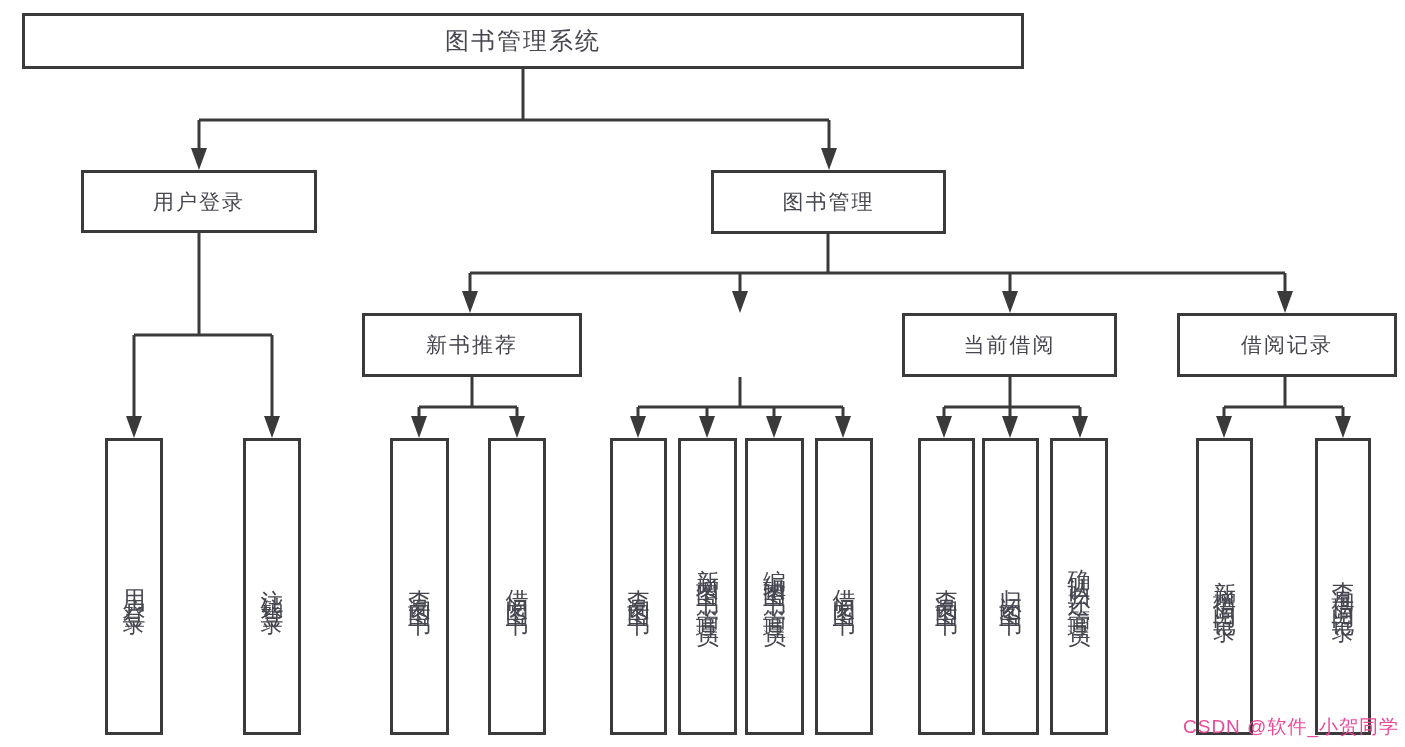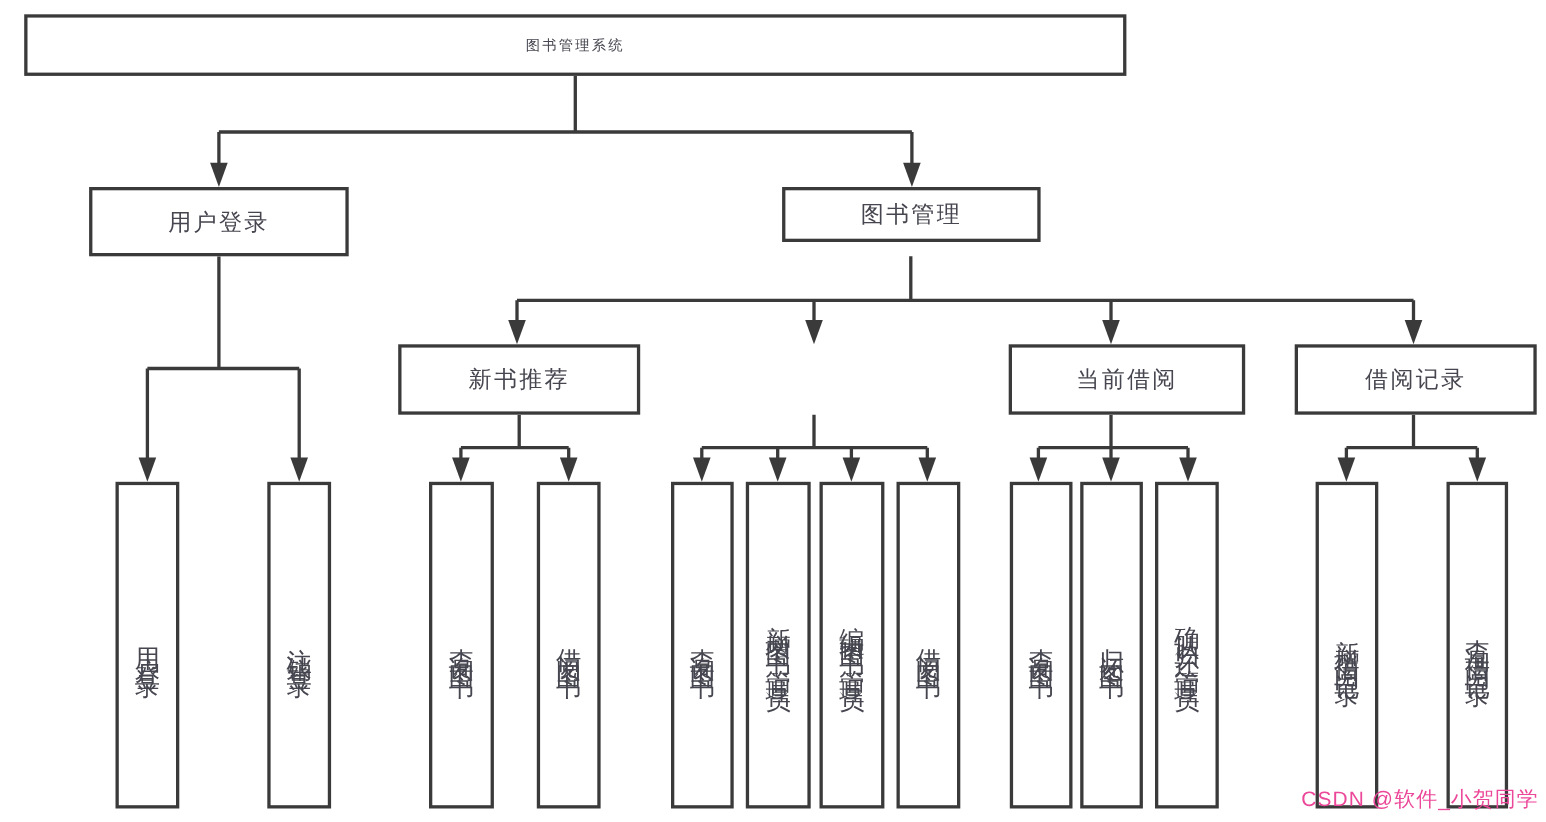--- a/index.html
+++ b/index.html
@@ -28,21 +28,21 @@
     align-items: center;
     justify-content: center;
     color: #464650;
     z-index: 2;
   }
   .node.h span {
     font-size: 21px;
     letter-spacing: 2px;
     white-space: nowrap;
   }
-  .node.root span { font-size: 13px; }
+  .node.root span { font-size: 24px; }
   .node.v span {
     writing-mode: vertical-rl;
     text-orientation: mixed;
     font-size: 23px;
     letter-spacing: 8px;
     line-height: 1;
   }
   .watermark {
     position: absolute;
     left: 1183px; top: 714px;
@@ -98,28 +98,28 @@
     </g>
   </svg>
 
   <div class="node h root" style="left:22px; top:13px; width:1002px; height:56px;">
     <span>图书管理系统</span>
   </div>
 
   <div class="node h" style="left:81px; top:170px; width:236px; height:63px;">
     <span>用户登录</span>
   </div>
-  <div class="node h" style="left:711px; top:170px; width:235px; height:50px;">
+  <div class="node h" style="left:711px; top:170px; width:235px; height:64px;">
     <span>图书管理</span>
   </div>
 
   <div class="node h" style="left:362px; top:313px; width:220px; height:64px;">
     <span>新书推荐</span>
   </div>
-  <div class="node h" style="left:902px; top:313px; width:215px; height:64px;margin-left:15px;">
+  <div class="node h" style="left:902px; top:313px; width:215px; height:64px;">
     <span>当前借阅</span>
   </div>
   <div class="node h" style="left:1177px; top:313px; width:220px; height:64px;">
     <span>借阅记录</span>
   </div>
 
   <div class="node v" style="left:105px; top:438px; width:58px; height:297px;">
     <span>用户登录</span>
   </div>
   <div class="node v" style="left:243px; top:438px; width:58px; height:297px;">

